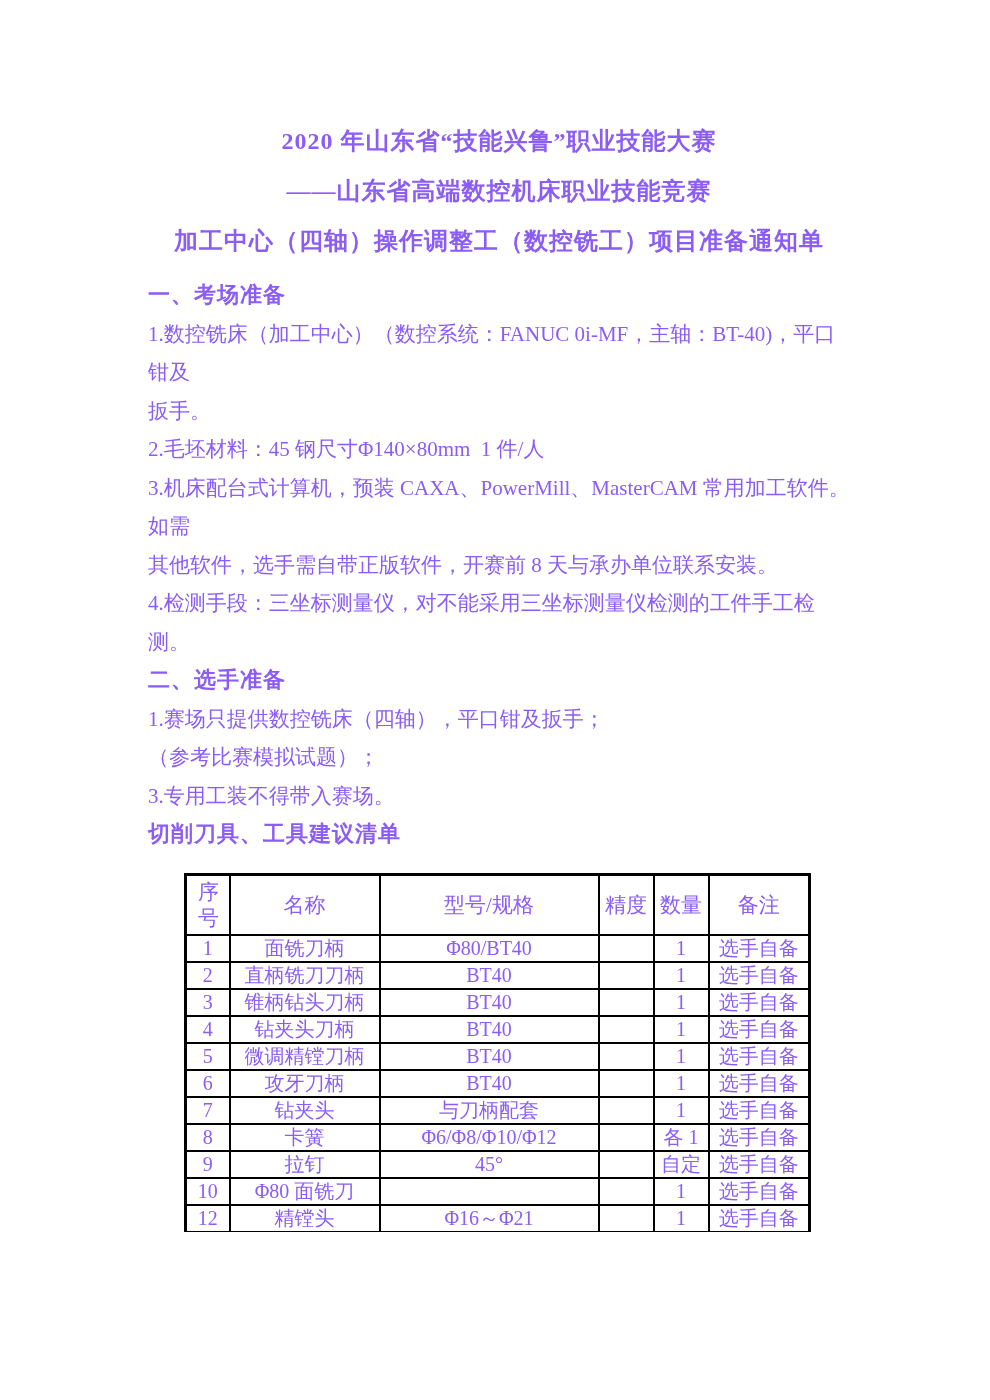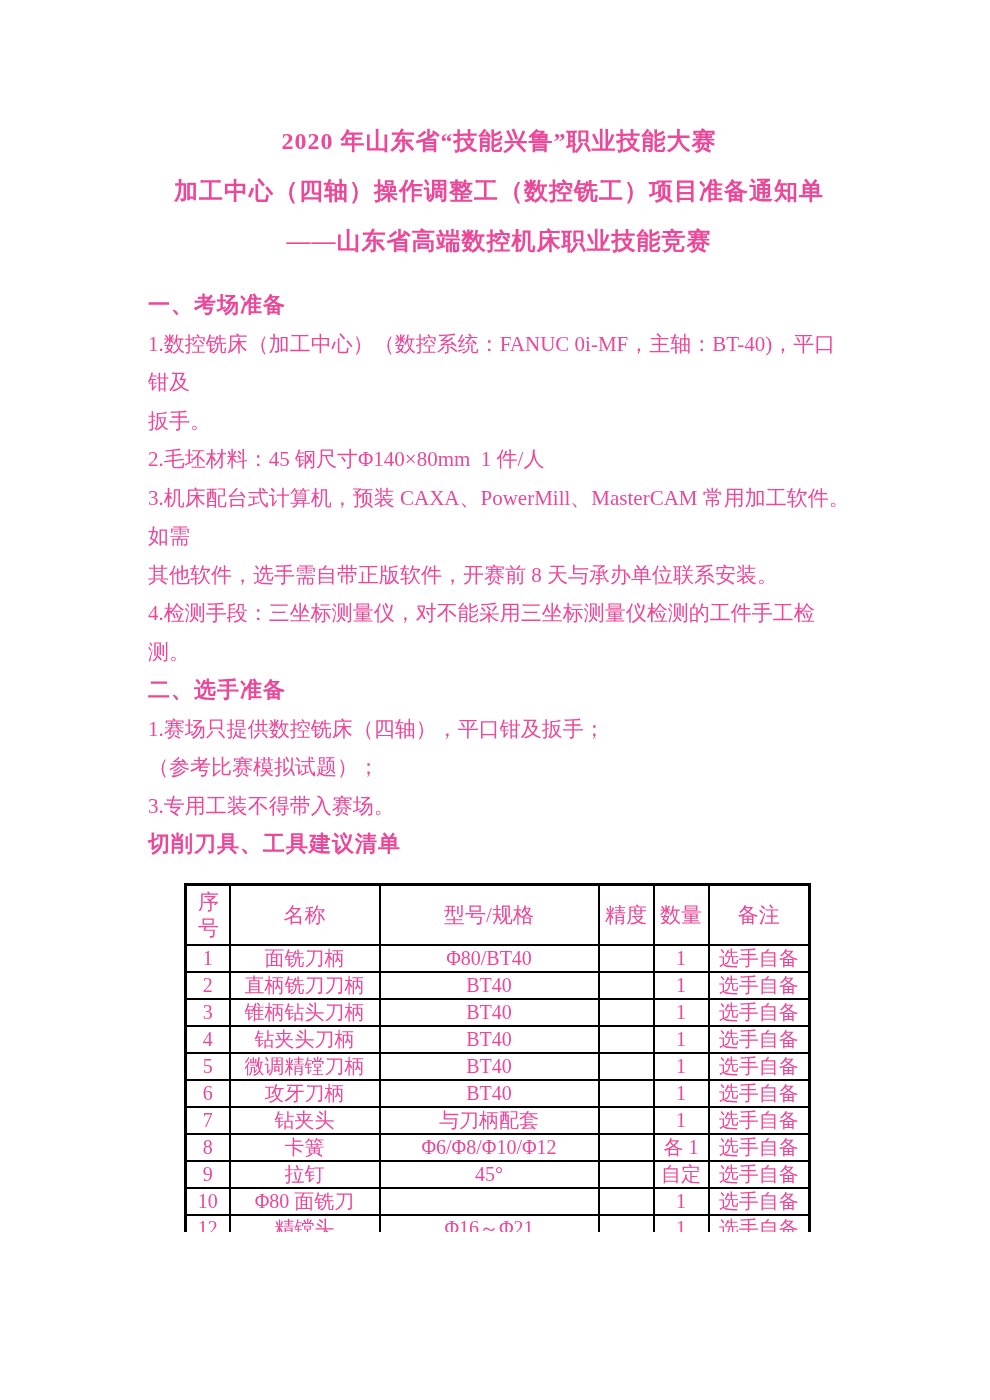--- a/index.html
+++ b/index.html
@@ -2,35 +2,35 @@
 <html><head>
 <meta charset="utf-8">
 <style>
   * { margin: 0; padding: 0; box-sizing: border-box; }
   html, body { background: #ffffff; }
   .page {
     position: relative;
     width: 990px;
     height: 1232px;
     background: #ffffff;
-    color: #ec4899;
+    color: #8b5cf6;
     font-family: "Liberation Serif", "DejaVu Serif", serif;
     overflow: hidden;
     border-radius: 6px;
   }
   .content { padding: 116px 140px 0 148px; }
   .title-line {
     text-align: center;
     font-weight: 700;
     font-size: 24px;
     line-height: 50px;
     letter-spacing: 1px;
     white-space: pre-wrap;
   }
-  .body-text { margin-top: 20px; font-size: 21px; }
+  .body-text { margin-top: 10px; font-size: 21px; }
   .body-text p {
     line-height: 38.5px;
     white-space: pre-wrap;
     text-align: left;
   }
   .body-text p.section-heading {
     font-weight: 700;
     font-size: 22px;
     letter-spacing: 1px;
   }
@@ -77,22 +77,22 @@
     white-space: pre-wrap;
   }
 </style>
 </head>
 <body>
 
 <div class="page">
   <div class="content">
 
     <div class="title-line">2020 年山东省“技能兴鲁”职业技能大赛</div>
+    <div class="title-line">——山东省高端数控机床职业技能竞赛</div>
     <div class="title-line">加工中心（四轴）操作调整工（数控铣工）项目准备通知单</div>
-    <div class="title-line">——山东省高端数控机床职业技能竞赛</div>
 
     <div class="body-text">
       <p class="section-heading">一、考场准备</p>
       <p>1.数控铣床（加工中心）（数控系统：FANUC 0i-MF，主轴：BT-40)，平口钳及</p>
       <p>扳手。</p>
       <p>2.毛坯材料：45 钢尺寸Φ140×80mm  1 件/人</p>
       <p>3.机床配台式计算机，预装 CAXA、PowerMill、MasterCAM 常用加工软件。如需</p>
       <p>其他软件，选手需自带正版软件，开赛前 8 天与承办单位联系安装。</p>
       <p>4.检测手段：三坐标测量仪，对不能采用三坐标测量仪检测的工件手工检测。</p>
 

